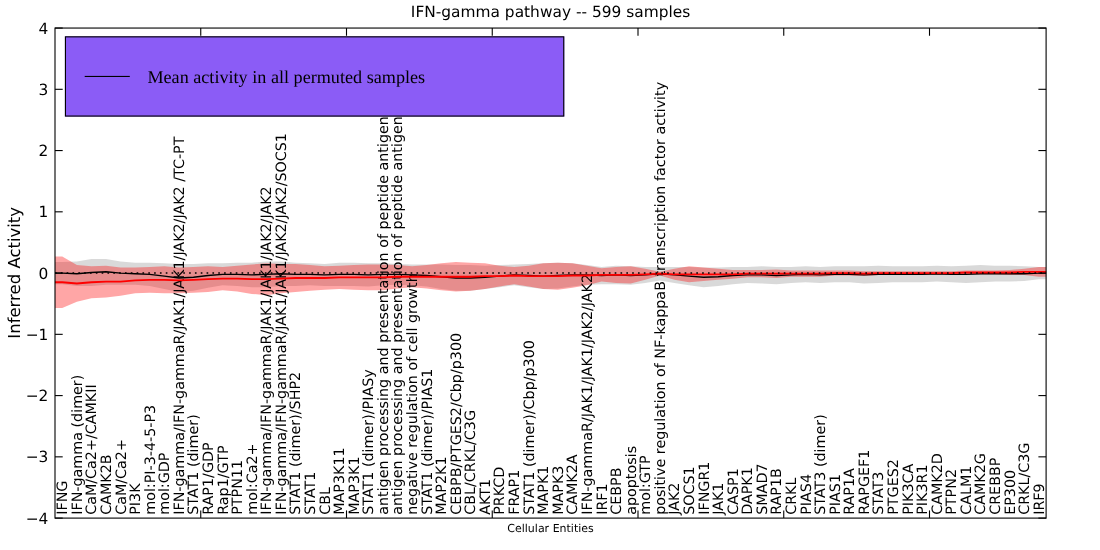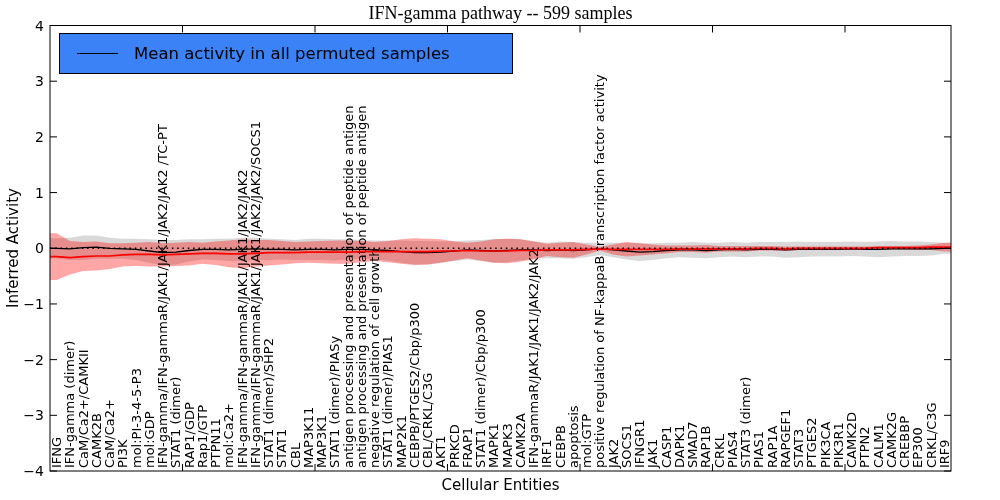--- a/index.html
+++ b/index.html
@@ -1,25 +1,25 @@
 <!DOCTYPE html>
 <html><head>
 <meta charset="utf-8">
 <style>
   html,body{margin:0;padding:0;background:#fff;}
   .figure{position:relative;width:1000px;height:500px;background:#fff;overflow:hidden;
           font-family:"DejaVu Sans","Liberation Sans",sans-serif;color:#000;}
   .plot-svg{position:absolute;left:0;top:0;}
   .title{position:absolute;left:50px;width:901px;top:3px;text-align:center;
-         font-size:18px;white-space:nowrap;font-family:Liberation Serif, serif;}
+         font-size:14px;white-space:nowrap;}
   .ylabel{position:absolute;left:13px;top:248px;transform:translate(-50%,-50%) rotate(-90deg);
           white-space:nowrap;font-size:15px;}
-  .xlabel{position:absolute;left:50px;width:901px;top:476px;text-align:center;font-size:15px;}
-  .legend{position:absolute;left:59px;top:33px;width:452px;background:#3b82f6;
-          border:1.6px solid #000;z-index:5;padding:5px 0;}
+  .xlabel{position:absolute;left:50px;width:901px;top:476px;text-align:center;font-size:10px;}
+  .legend{position:absolute;left:59px;top:33px;width:452px;background:#8b5cf6;
+          border:1.6px solid #000;z-index:5;padding:21px 0;font-family:Liberation Serif, serif;}
   .legend-row{display:flex;align-items:center;height:29px;}
   .legend-swatch{width:41px;height:0;border-top:1.7px solid #000;margin:0 16px 0 17px;flex:0 0 41px;}
   .legend-label{font-size:16.5px;white-space:nowrap;}
 </style>
 </head>
 <body>
 
 <div class="figure">
   <svg class="plot-svg" width="1000" height="500">
       <g>

